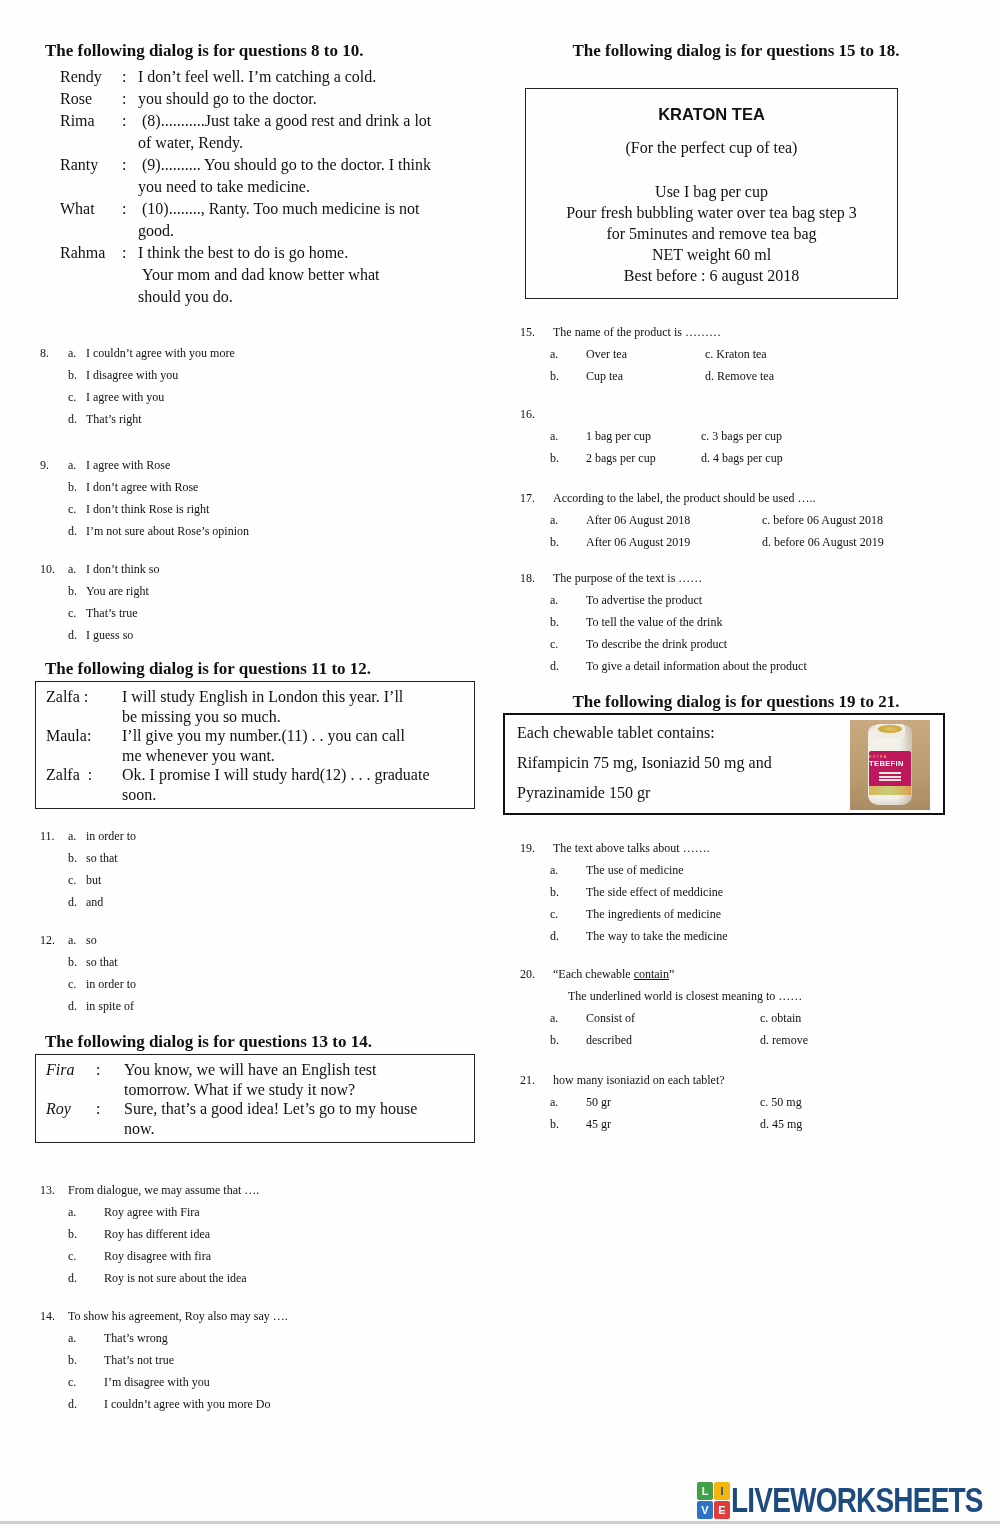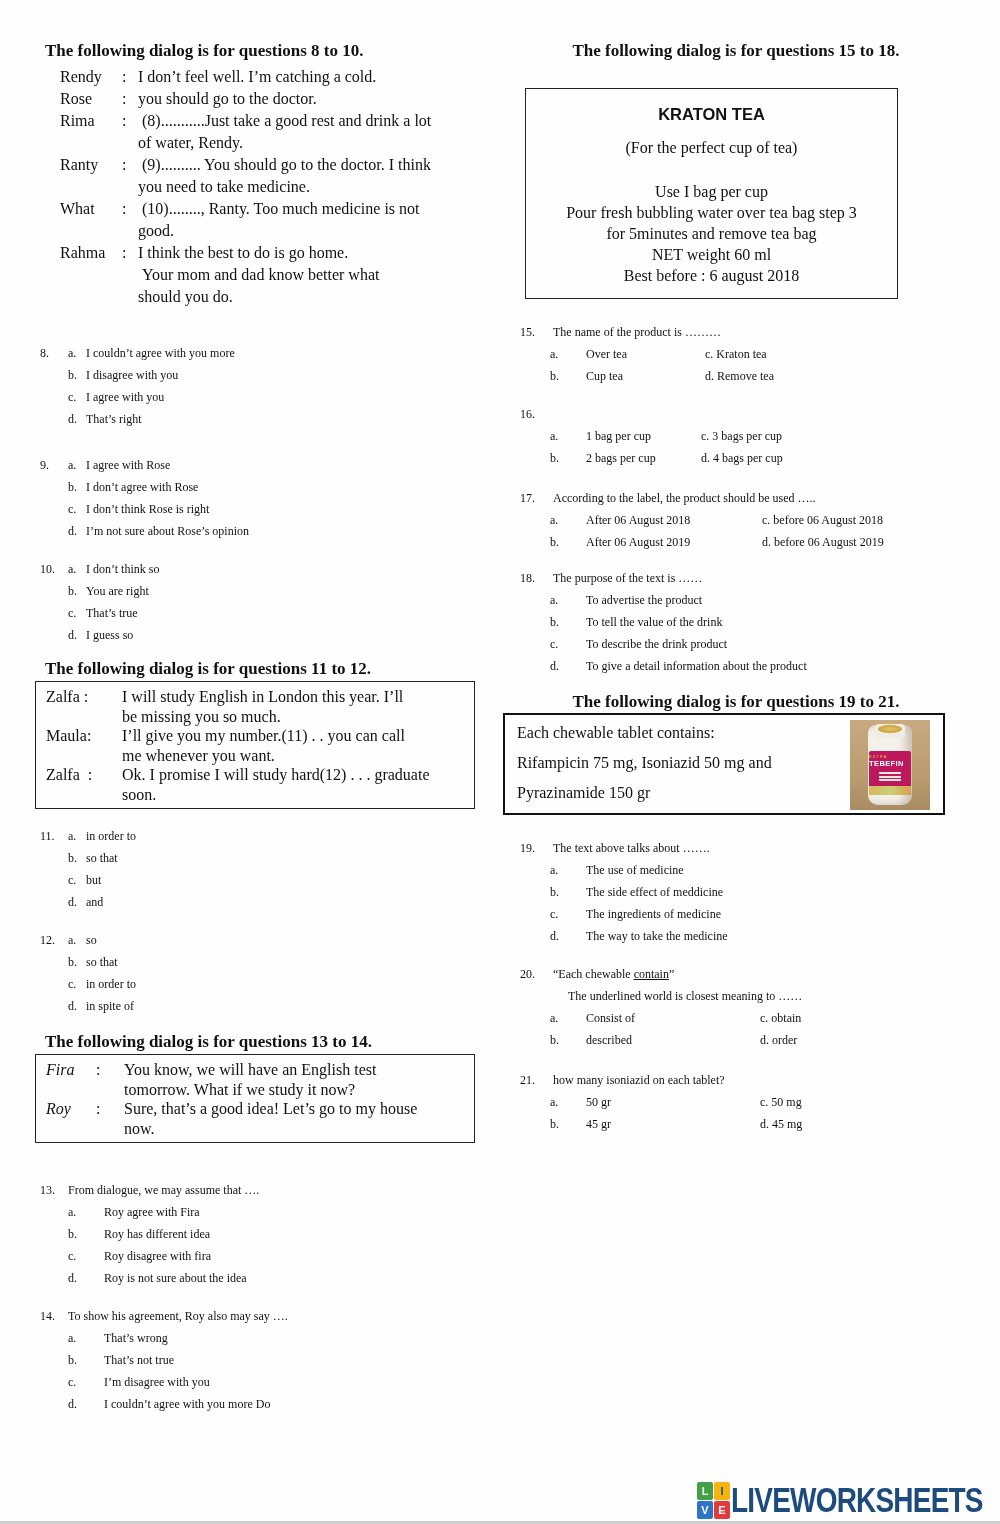--- a/index.html
+++ b/index.html
@@ -474,21 +474,21 @@
           <span class="qtext"><span>“Each chewable </span><span class="u">contain</span><span>”</span></span>
         </div>
       <div class="qtext2">The underlined world is closest meaning to ……</div>
       <div class="optsw">
         <div class="orow">
           <span class="optl"><span class="ol">a.</span><span class="lwd">Consist of</span></span>
           <span class="oright">c. obtain</span>
         </div>
         <div class="orow">
           <span class="optl"><span class="ol">b.</span><span class="lwd">described</span></span>
-          <span class="oright">d. order</span>
+          <span class="oright">d. remove</span>
         </div>
       </div>
     </div>
 
     <div class="qb">
       <div class="qline">
           <span class="qnum">21.</span>
           <span class="qtext">how many isoniazid on each tablet?</span>
         </div>
       <div class="optsw">

